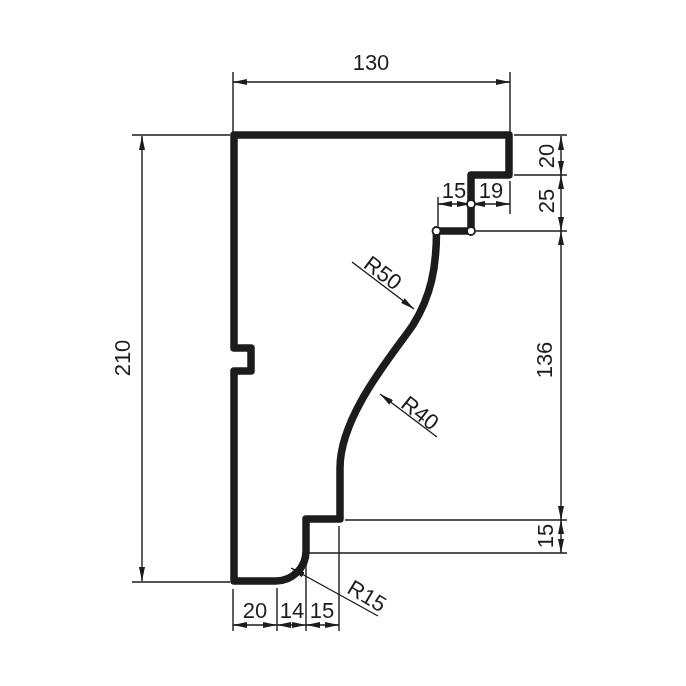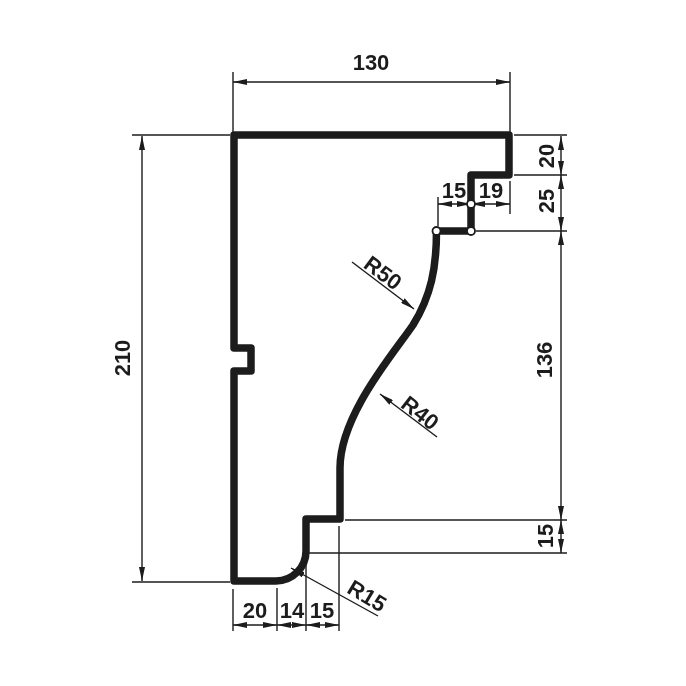--- a/index.html
+++ b/index.html
@@ -6,21 +6,20 @@
     margin: 0;
     padding: 0;
     background: #ffffff;
   }
   .canvas {
     position: relative;
     width: 686px;
     height: 686px;
     background: #ffffff;
     overflow: hidden;
-    font-weight: bold;
   }
   svg {
     display: block;
   }
   .profile {
     fill: none;
     stroke: #1c1c1c;
     stroke-width: 7.5;
     stroke-linejoin: round;
     stroke-linecap: round;

